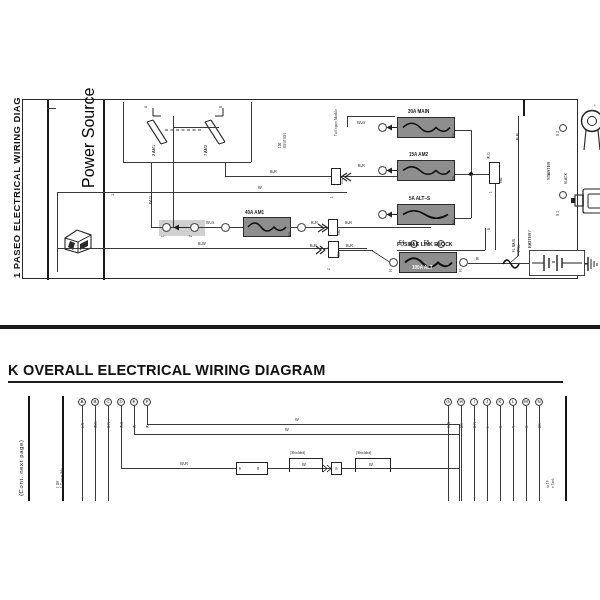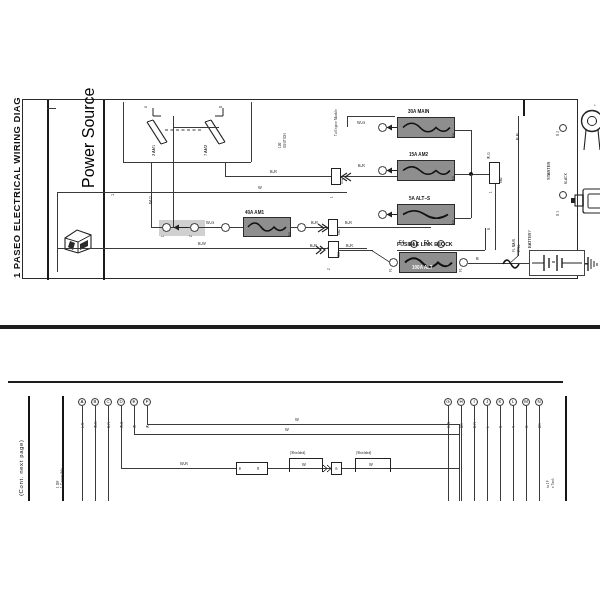--- a/index.html
+++ b/index.html
@@ -344,20 +344,21 @@
       <rect x="2" y="12" width="4" height="5" fill="#222"></rect>
       <path d="M40 10 L43 10 M40 20 L43 20" stroke="#222" stroke-width="1"></path>
     </svg>
 
     <div class="vline-thick" style="left:500px; top:0; height:16px;"></div>
   </div>
 
   <div id="topdiag-title" class="rot90">1 PASEO ELECTRICAL WIRING DIAG</div>
 
   <div id="sep-top"></div>
+  <div id="heading">K OVERALL ELECTRICAL WIRING DIAGRAM</div>
   <div id="sep-bot"></div>
 
   <div id="botdiag">
 
     <div class="abs rot90 lbl" style="left:18px; top:104px; font-size:6px; letter-spacing:.6px;">(Cont. next page)</div>
 
     <div class="railthick" style="left:28px; top:4px; height:105px;"></div>
     <div class="railthick" style="left:62px; top:4px; height:105px;"></div>
 
     <div class="abs rot90 tiny" style="left:56px; top:96px;">1 Off</div>

